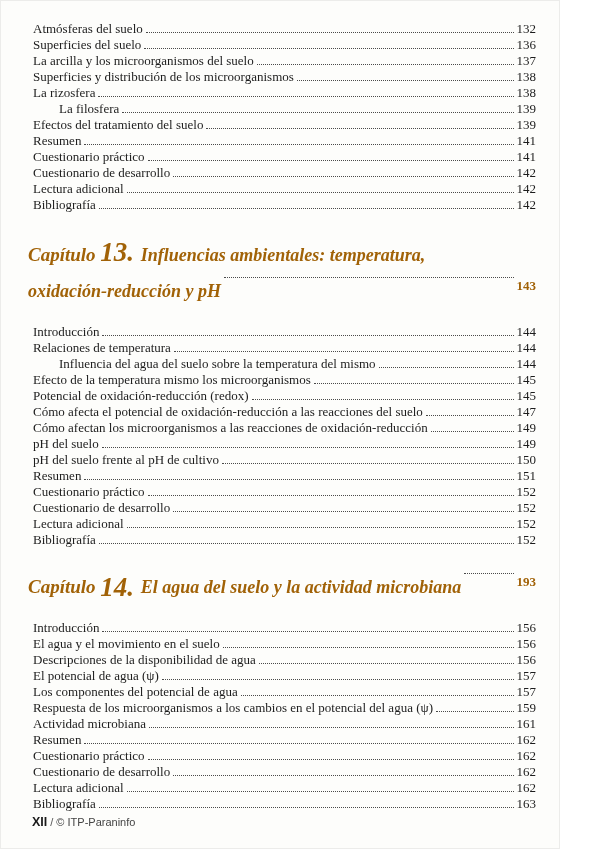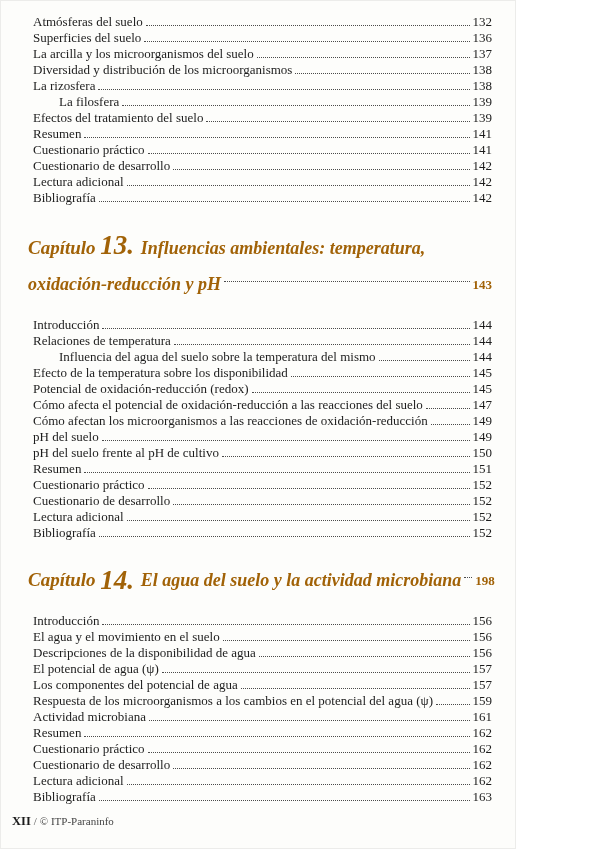--- a/index.html
+++ b/index.html
@@ -1,24 +1,24 @@
 <!DOCTYPE html>
 <html><head>
 <meta charset="utf-8">
 <style>
   * { box-sizing: border-box; }
   html, body { margin: 0; padding: 0; background: #ffffff; }
   .page {
     position: relative;
-    width: 516px;
+    width: 560px;
     height: 849px;
     background: #fdfdfb;
     color: #1c1c1c;
     font-family: "Liberation Serif", "DejaVu Serif", serif;
-    padding: 13px 24px 0 28px;
+    padding: 20px 24px 0 28px;
     overflow: hidden;
     box-shadow: inset 0 0 0 1px #ececea;
   }
 
   
   .entries { margin: 0; }
   .row {
     display: flex;
     align-items: flex-end;
     height: 16px;
@@ -38,21 +38,21 @@
 
   
   .chapter {
     margin-top: 26px;
     margin-bottom: 18px;
     font-style: italic;
     font-weight: 700;
     color: #a16207;
   }
   .ch-line { display: block; }
-  .ch-flex { display: flex; align-items: center; }
+  .ch-flex { display: flex; align-items: flex-start; }
   .ch-word  { font-size: 19px; line-height: 28px; white-space: pre; }
   .ch-num   { font-size: 27px; line-height: 28px; white-space: pre; }
   .ch-title { font-size: 18px; line-height: 28px; white-space: nowrap; }
   .ch-line2 { margin-top: 8px; }
   .ch-dots {
     flex: 1 1 auto;
     min-width: 8px;
     border-bottom: 1.4px dotted #4a4a4a;
     margin: 0 3px 5px 3px;
   }
@@ -60,23 +60,23 @@
     font-style: normal;
     font-weight: 700;
     font-size: 13px;
     line-height: 17px;
     white-space: nowrap;
   }
 
   
   .footer {
     position: absolute;
-    left: 12px;
+    left: 32px;
     bottom: 20px;
-    font-family: Liberation Serif, serif;
+    font-family: Liberation Sans, sans-serif;
     font-size: 11px;
     color: #3c3c3c;
   }
   .f-roman { font-weight: 700; font-size: 12.5px; color: #1a1a1a; }
   .f-sep   { margin: 0 3px; color: #555; }
   .f-copy  { color: #444; }
 </style>
 </head>
 <body>
 
@@ -92,21 +92,21 @@
           <span class="label">Superficies del suelo</span>
           <span class="dots"></span>
           <span class="pagenum">136</span>
         </div>
         <div class="row indent-0">
           <span class="label">La arcilla y los microorganismos del suelo</span>
           <span class="dots"></span>
           <span class="pagenum">137</span>
         </div>
         <div class="row indent-0">
-          <span class="label">Diversidad y distribución de los microorganismos</span>
+          <span class="label">Superficies y distribución de los microorganismos</span>
           <span class="dots"></span>
           <span class="pagenum">138</span>
         </div>
         <div class="row indent-0">
           <span class="label">La rizosfera</span>
           <span class="dots"></span>
           <span class="pagenum">138</span>
         </div>
         <div class="row indent-1">
           <span class="label">La filosfera</span>
@@ -162,21 +162,21 @@
           <span class="label">Relaciones de temperatura</span>
           <span class="dots"></span>
           <span class="pagenum">144</span>
         </div>
         <div class="row indent-1">
           <span class="label">Influencia del agua del suelo sobre la temperatura del mismo</span>
           <span class="dots"></span>
           <span class="pagenum">144</span>
         </div>
         <div class="row indent-0">
-          <span class="label">Efecto de la temperatura sobre los disponibilidad</span>
+          <span class="label">Efecto de la temperatura mismo los microorganismos</span>
           <span class="dots"></span>
           <span class="pagenum">145</span>
         </div>
         <div class="row indent-0">
           <span class="label">Potencial de oxidación-reducción (redox)</span>
           <span class="dots"></span>
           <span class="pagenum">145</span>
         </div>
         <div class="row indent-0">
           <span class="label">Cómo afecta el potencial de oxidación-reducción a las reacciones del suelo</span>
@@ -223,21 +223,21 @@
           <span class="dots"></span>
           <span class="pagenum">152</span>
         </div>
       </div>
       <div class="chapter">
         <div class="ch-line ch-flex">
           <span class="ch-word">Capítulo </span>
           <span class="ch-num">14. </span>
           <span class="ch-title">El agua del suelo y la actividad microbiana</span>
           <span class="ch-dots"></span>
-          <span class="ch-page">198</span>
+          <span class="ch-page">193</span>
         </div>
       </div>
       <div class="entries">
         <div class="row indent-0">
           <span class="label">Introducción</span>
           <span class="dots"></span>
           <span class="pagenum">156</span>
         </div>
         <div class="row indent-0">
           <span class="label">El agua y el movimiento en el suelo</span>

